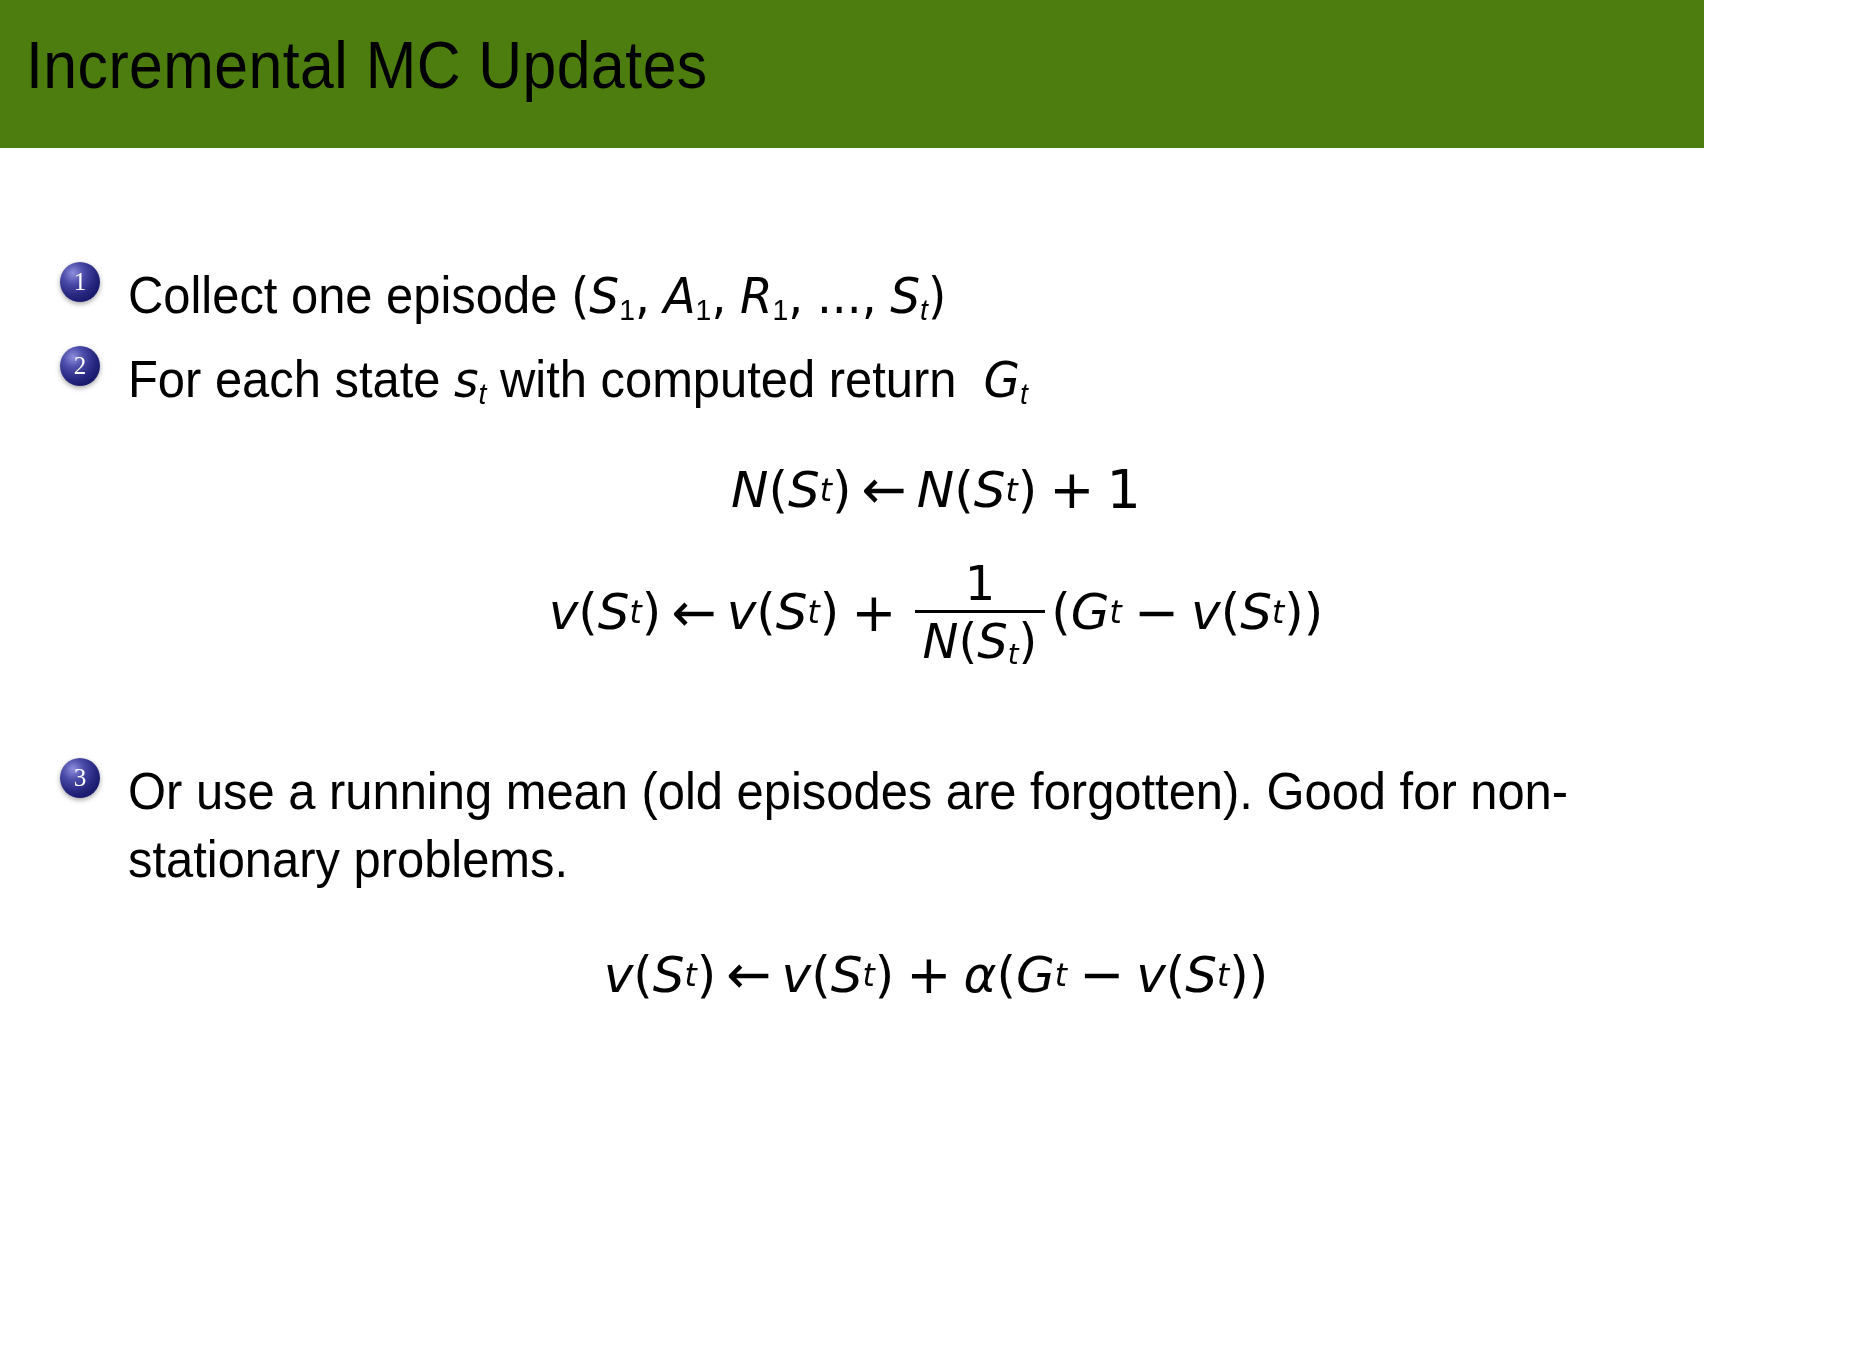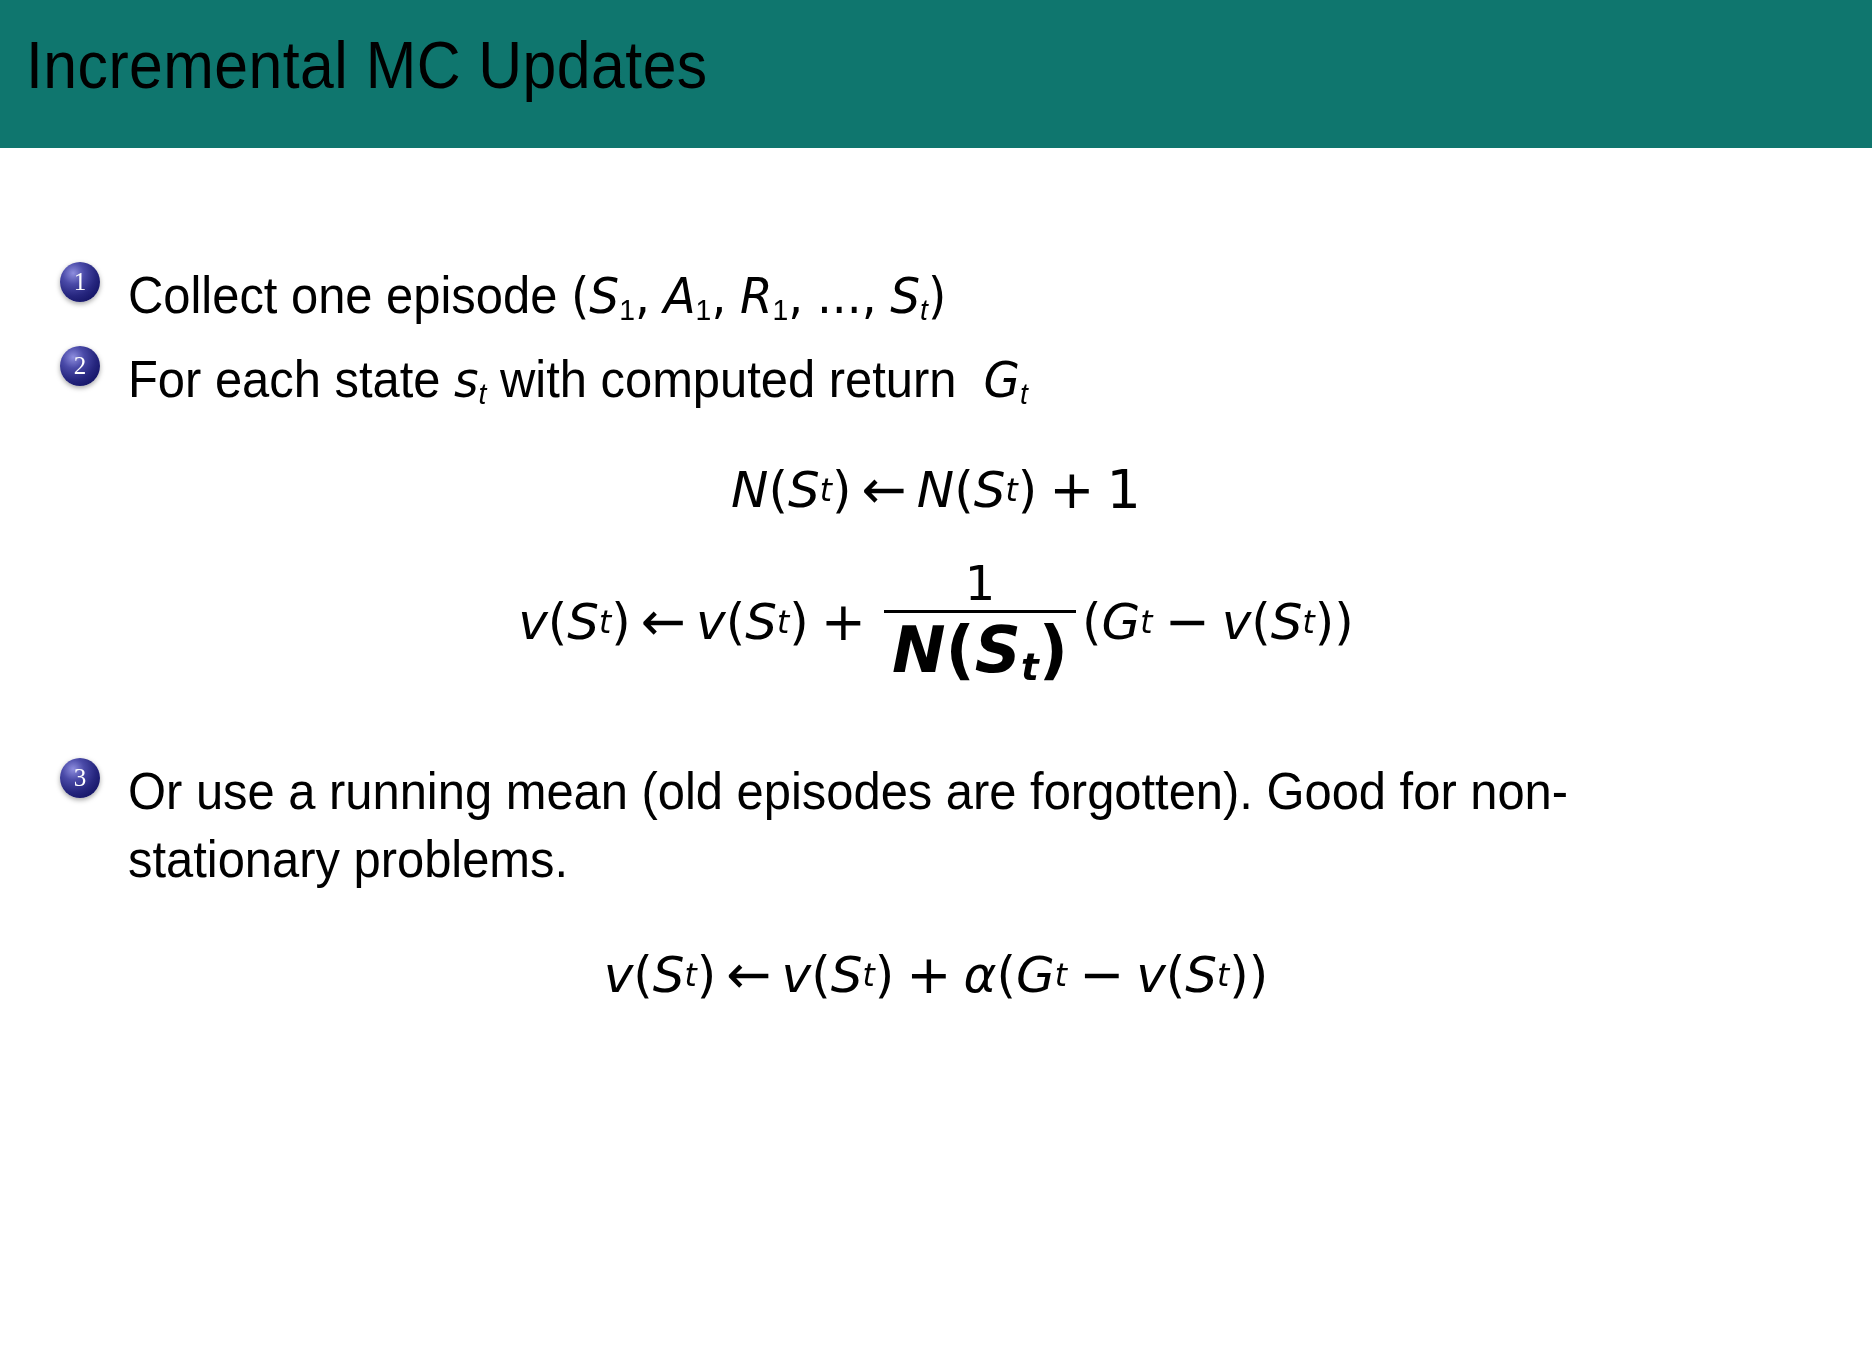--- a/index.html
+++ b/index.html
@@ -12,23 +12,23 @@
     height: 1356px;
     position: relative;
     font-family: "DejaVu Sans", sans-serif;
     overflow: hidden;
   }
 
   
   .title-bar {
     position: absolute;
     left: 0; top: 0;
-    width: 1872px;
+    width: 1704px;
     height: 148px;
-    background: #0f766e;
+    background: #4d7c0f;
   }
   .title-text {
     position: absolute;
     left: 26px;
     top: 27px;
     font-family: "Liberation Sans Narrow", "Liberation Sans", sans-serif;
     font-size: 66px;
     font-weight: 400;
     color: #000000;
     letter-spacing: 0.5px;
@@ -141,24 +141,23 @@
     line-height: 1.05;
     padding: 0 14px 2px 14px;
   }
   .frac .bar {
     width: 100%;
     height: 3px;
     background: #000;
   }
   .frac .bot {
     font-style: italic;
-    font-size: 64px;
+    font-size: 48px;
     line-height: 1.12;
     padding: 2px 8px 0 8px;
-    font-weight: bold;
   }
 
   .arrow {
     font-style: normal;
     font-family: "DejaVu Sans", sans-serif;
     padding: 0 10px;
   }
 </style>
 </head>
 <body>

